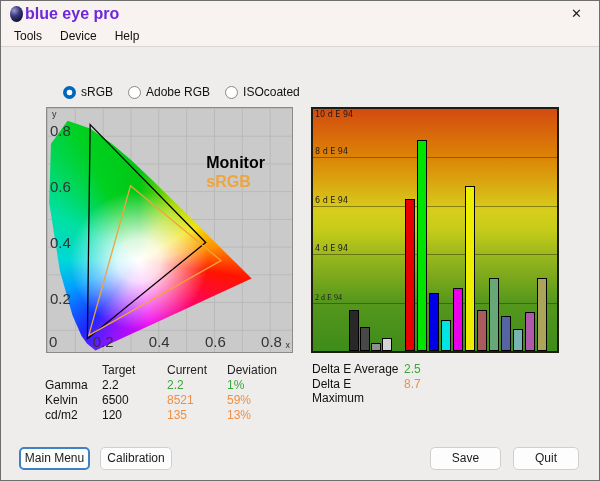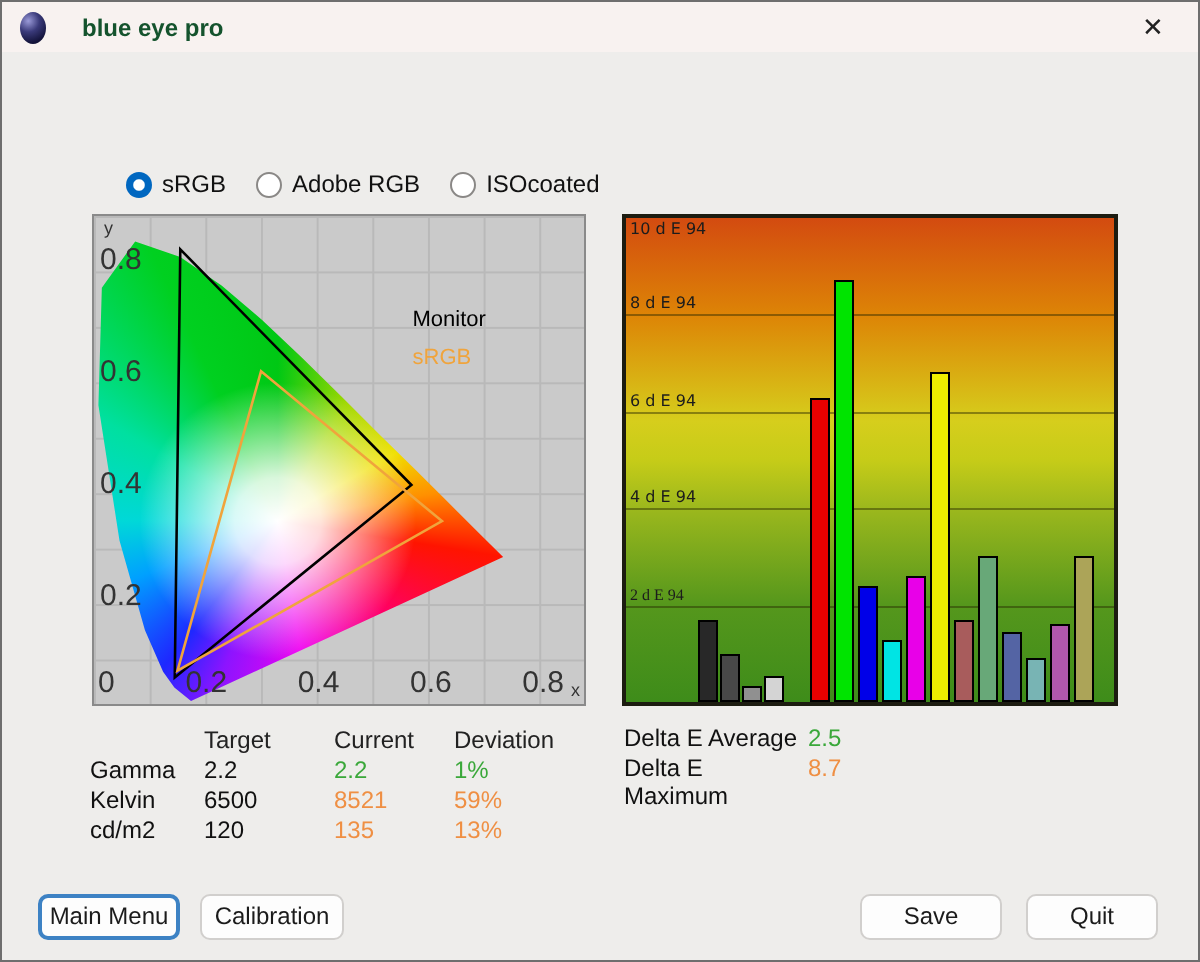--- a/index.html
+++ b/index.html
@@ -7,21 +7,21 @@
   .window{
     position:relative;width:600px;height:481px;background:#eeedeb;
     border:1px solid #6e6e6e;overflow:hidden;
     font-family:"Liberation Sans",sans-serif;color:#1b1b1b;
   }
   
   .titlebar{position:absolute;left:0;top:0;width:100%;height:25px;background:#f8f2f0;
     display:flex;align-items:center;padding-left:9px;}
   .app-icon{width:13px;height:16px;border-radius:50%;
     background:radial-gradient(circle at 32% 28%, #9a9ad8 0%, #3a3a7a 38%, #14143c 75%, #0a0a28 100%);}
-  .title-text{margin-left:18px;font-size:12px;font-weight:600;color:#14532d;}
+  .title-text{margin-left:2px;font-size:16px;font-weight:600;color:#6d28d9;}
   .close-btn{position:absolute;right:0;top:0;width:45px;height:25px;line-height:25px;
     text-align:center;font-size:13px;color:#222;cursor:default;}
   
   .menubar{position:absolute;left:0;top:25px;width:100%;height:21px;background:#f8f2f0;
     border-bottom:1px solid #d9d6d3;display:flex;align-items:center;padding-left:4px;}
   .menu-item{padding:2px 9px;font-size:12px;color:#111;}
   
   .radio-row{position:absolute;left:62px;top:84px;display:flex;gap:15px;align-items:center;}
   .radio-opt{display:flex;align-items:center;gap:5px;font-size:12px;color:#111;}
   .radio{width:13px;height:13px;border-radius:50%;border:1px solid #8a8886;background:#fff;flex:none;}
@@ -44,21 +44,21 @@
     clip-path:polygon(19.8% 99.4%,16.4% 96.6%,14.1% 93.4%,10.4% 84.9%,5.2% 66.5%,
       0.9% 38.8%,1.6% 14.7%,8.4% 5.2%,17.6% 8.4%,26.1% 14.3%,34.3% 21.3%,42.4% 29%,
       50.5% 37%,58.2% 44.7%,65.4% 51.8%,71.3% 57.7%,78.6% 65%,83.5% 69.9%);}
   .cie svg{position:absolute;inset:0;width:100%;height:100%;}
   .cie-tick{position:absolute;font-size:15px;color:#333;}
   .cie-tick.xt{bottom:2px;transform:translateX(-50%);}
   .cie-tick.xt.first{transform:none;}
   .cie-tick.yt{left:3px;transform:translateY(-50%);}
   .cie-axis-y{position:absolute;left:5px;top:1px;font-size:9px;color:#333;}
   .cie-axis-x{position:absolute;right:2px;bottom:2px;font-size:9px;color:#333;}
-  .cie-legend{position:absolute;font-size:11px;font-weight:normal;}
+  .cie-legend{position:absolute;font-size:16px;font-weight:bold;}
   
   .meas{position:absolute;left:44px;top:362px;display:grid;
     grid-template-columns:57px 65px 60px 70px;grid-auto-rows:15px;
     font-size:12px;color:#111;}
   .meas .hdr{color:#222;}
   
   .dechart{position:absolute;left:310px;top:106px;width:248px;height:246px;
     border:2px solid #1c1c10;
     background:linear-gradient(to bottom,
       #d34b10 0%,#dd8406 20%,#d6ce1c 42%,#c6cc18 50%,#9cb81d 60%,#55971c 80%,#3e8c1a 100%);}
@@ -83,20 +83,25 @@
 <body>
 
 <div class="window">
 
   <div class="titlebar">
     <span class="app-icon"></span>
     <span class="title-text">blue eye pro</span>
     <span class="close-btn">✕</span>
   </div>
 
+  <div class="menubar">
+      <span class="menu-item">Tools</span>
+      <span class="menu-item">Device</span>
+      <span class="menu-item">Help</span>
+    </div>
 
   <div class="radio-row">
       <span class="radio-opt">
         <span class="radio selected"></span>
         <span>sRGB</span>
       </span>
       <span class="radio-opt">
         <span class="radio"></span>
         <span>Adobe RGB</span>
       </span>

